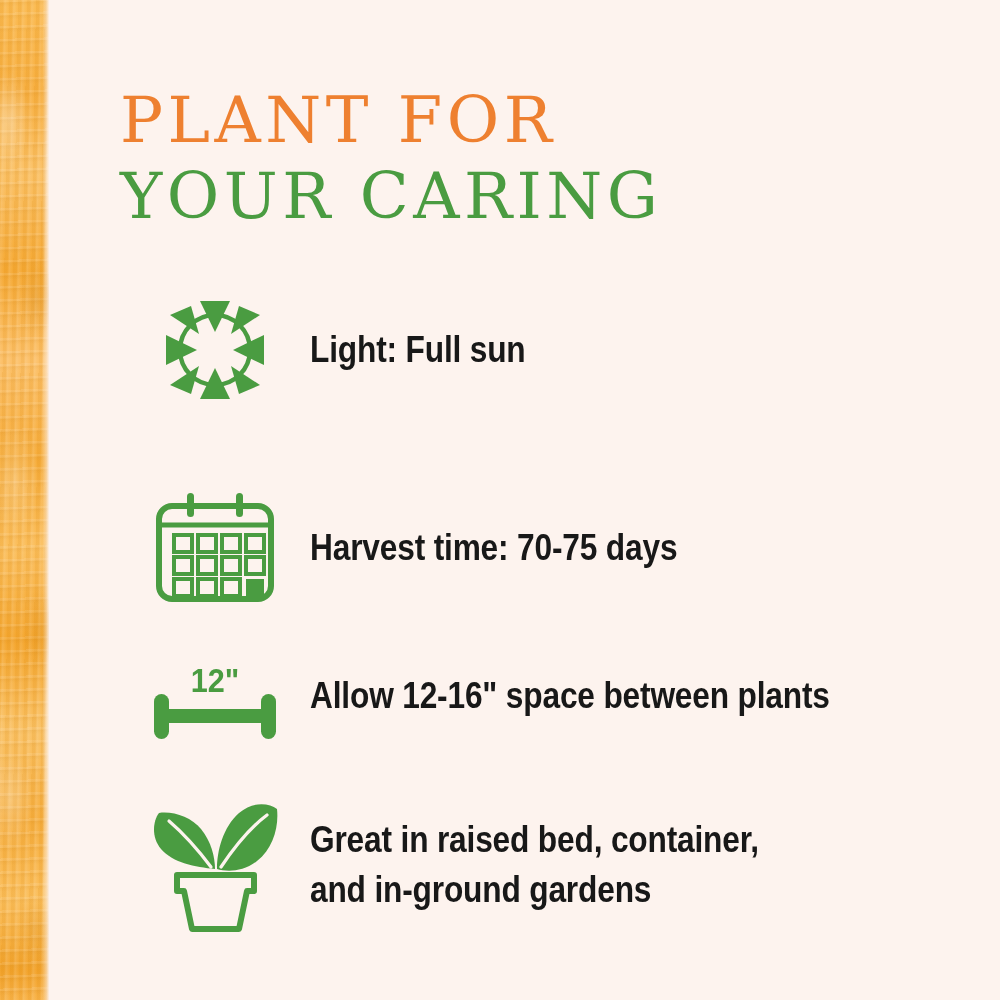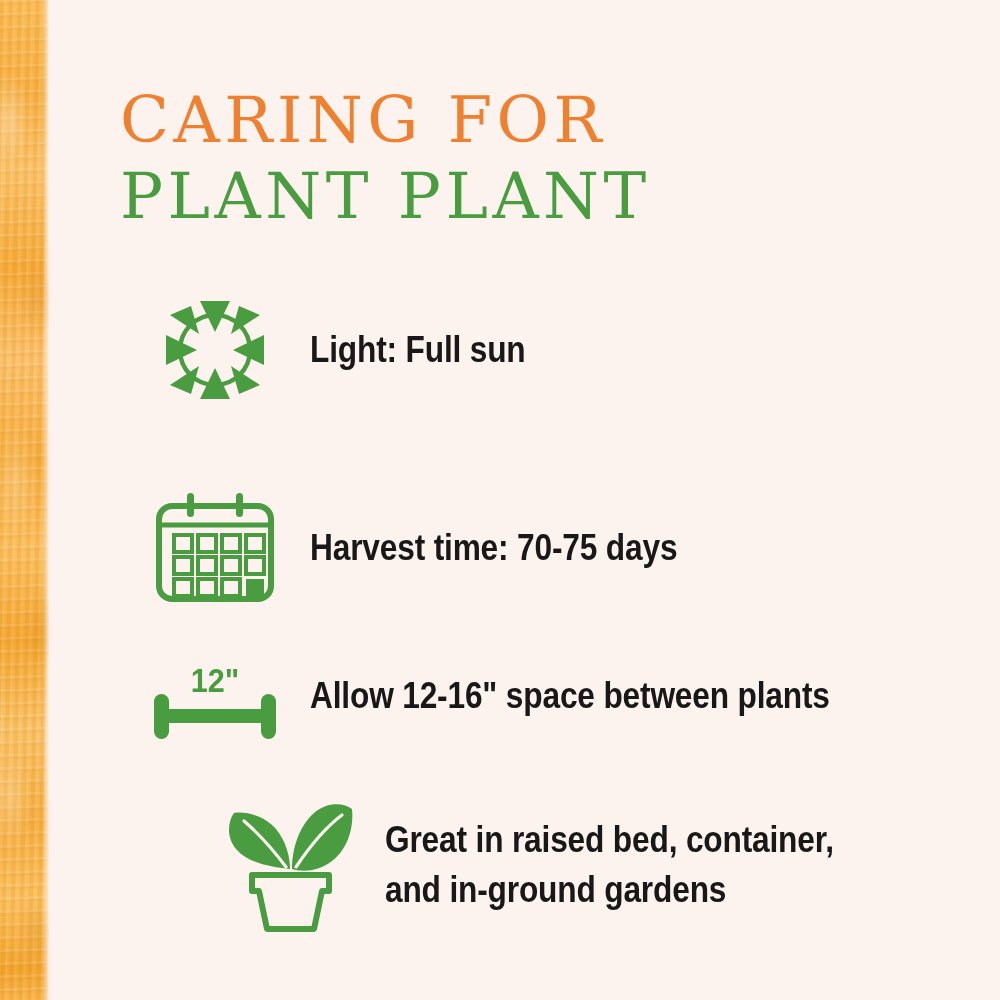--- a/index.html
+++ b/index.html
@@ -115,36 +115,36 @@
     color: #181818;
     letter-spacing: -0.2px;
     transform: scaleX(0.88);
     transform-origin: left center;
     white-space: pre-line;
   }
 
   #row-light     { top: 290px; height: 120px; }
   #row-harvest   { top: 488px; height: 120px; }
   #row-spacing   { top: 636px; height: 120px; }
-  #row-container { top: 790px; height: 150px; justify-content: center; }
+  #row-container { top: 790px; height: 150px; }
 
   #row-container .row-text { line-height: 50px; }
 
   svg { display: block; overflow: visible; }
 </style>
 </head>
 <body>
 
 <div id="page">
 
   <div id="edge-stripe"></div>
 
   <div id="heading">
-    <div class="head-line" id="head-line-1">CARING FOR</div>
-    <div class="head-line" id="head-line-2">PLANT PLANT</div>
+    <div class="head-line" id="head-line-1">PLANT FOR</div>
+    <div class="head-line" id="head-line-2">YOUR CARING</div>
   </div>
 
   <div class="care-row" id="row-light">
     <div class="icon-cell">
       <svg width="130" height="130" viewBox="0 0 130 130">
         <circle cx="65" cy="65" r="35" fill="none" stroke="#4A9C41" stroke-width="4.5"></circle>
         <g fill="#4A9C41">
 
           <polygon points="50,16 80,16 65,47"></polygon>
 

